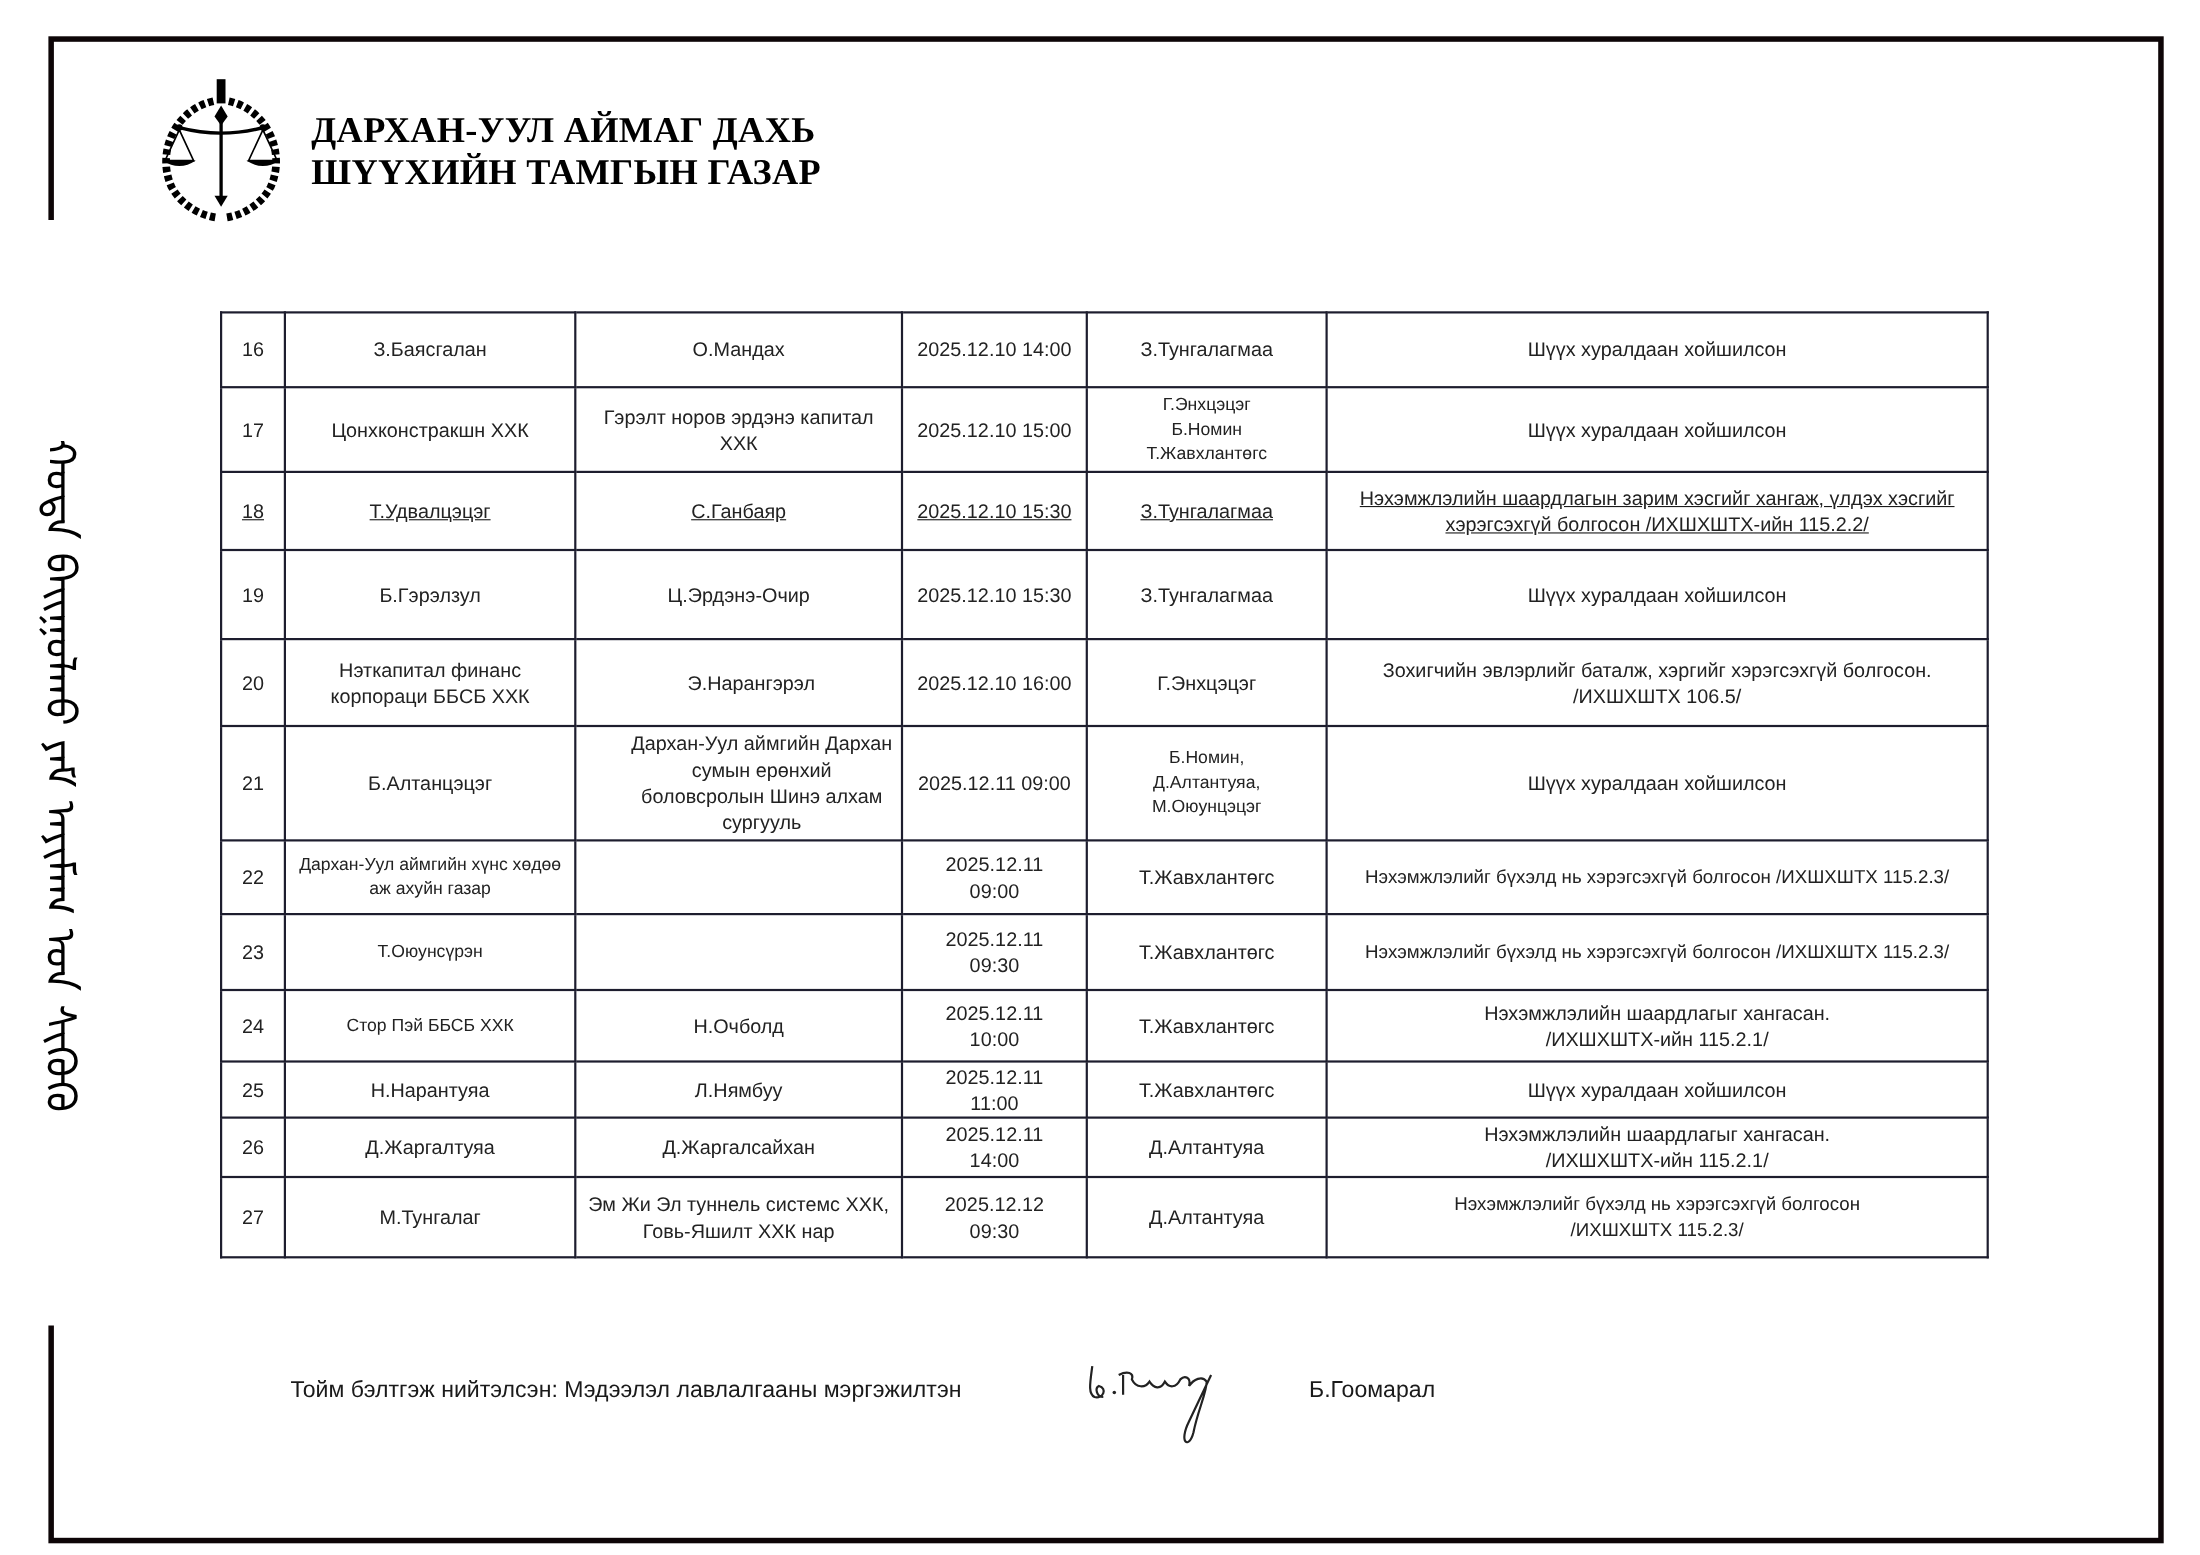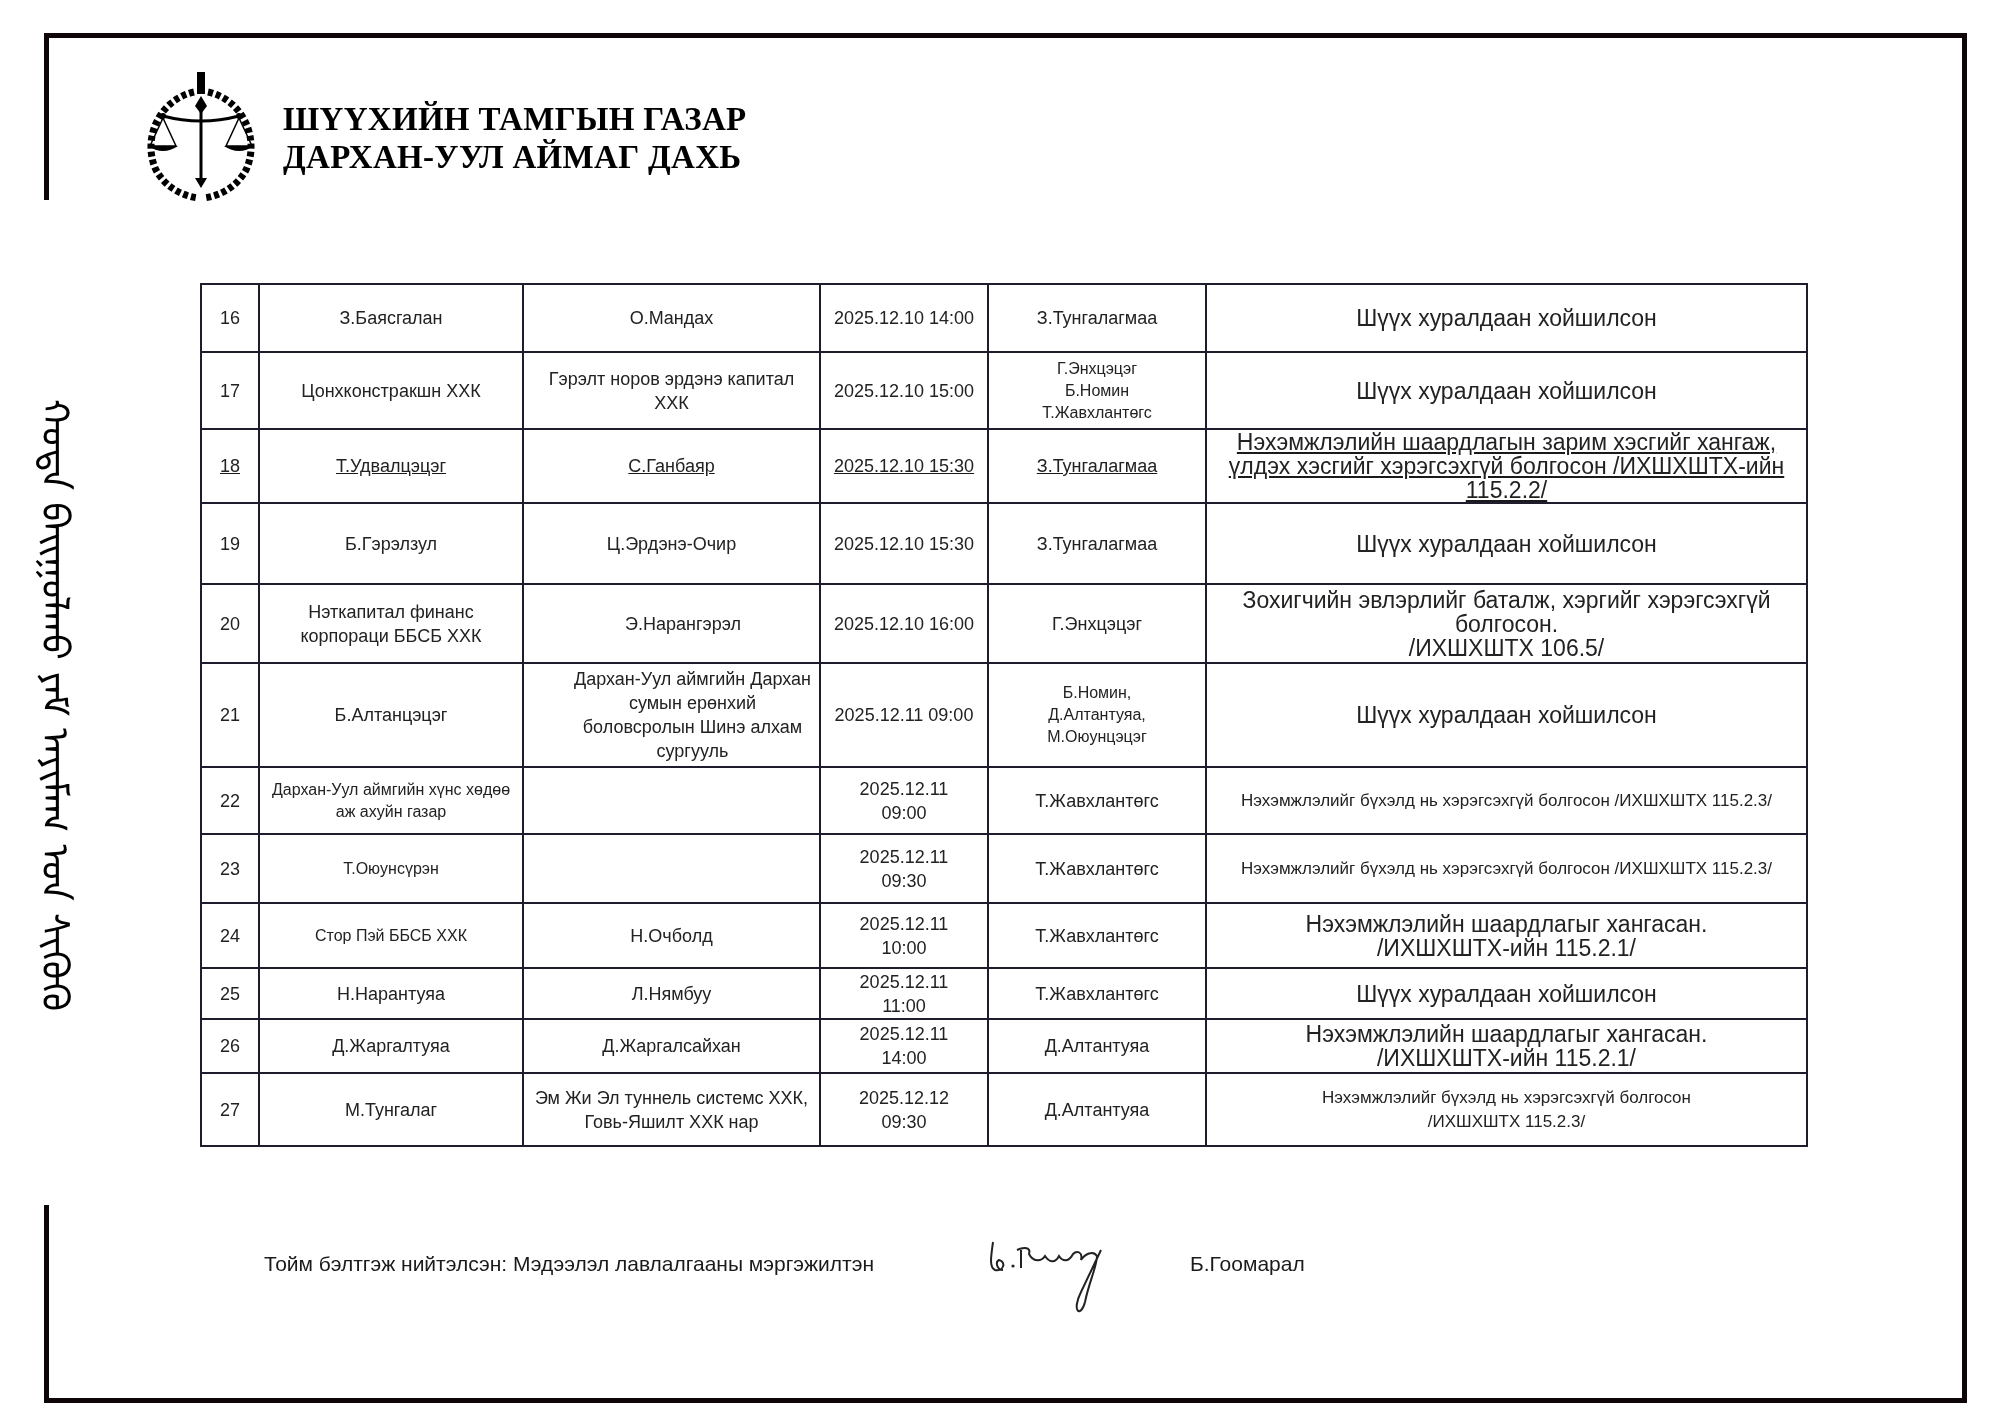--- a/index.html
+++ b/index.html
@@ -19,21 +19,21 @@
   .title { position: absolute; left: 283px; top: 100px; font-family: "Liberation Serif", serif;
            font-weight: bold; font-size: 33px; line-height: 38px; color: #000; letter-spacing: 0.3px; }
   .title div { white-space: nowrap; }
 
   table.cases { position: absolute; left: 200px; top: 283px; width: 1606px;
                 border-collapse: collapse; table-layout: fixed; }
   table.cases td { border: 2px solid #1d1d2e; text-align: center; vertical-align: middle;
                    font-size: 18px; line-height: 24px; padding: 0 6px; color: #222; }
   table.cases td.num { font-size: 18px; }
   table.cases td.small { font-size: 16px; line-height: 22px; }
-  table.cases td.notes { font-size: 23px; }
+  table.cases td.notes { font-size: 18px; }
   table.cases td.notes.small { font-size: 17px; line-height: 24px; }
 
   .footer { position: absolute; left: 264px; top: 1252px; font-size: 21px; color: #1a1a1a;
             white-space: nowrap; }
   .signature { position: absolute; left: 985px; top: 1232px; width: 150px; height: 90px; }
   .signer { position: absolute; left: 1190px; top: 1252px; font-size: 21px; color: #1a1a1a; }
 </style>
 </head>
 <body>
 
@@ -55,22 +55,22 @@
   <path d="M25 46 Q 63 56 101 46" fill="none" stroke="#000" stroke-width="3"></path>
   <circle cx="25" cy="46" r="3" fill="#000"></circle>
     <circle cx="101" cy="46" r="3" fill="#000"></circle>
   <path d="M25 48 L12 76 L38 76 Z M25 48" fill="none" stroke="#000" stroke-width="1.5"></path>
   <path d="M10 76 Q 25 86 40 76 Z" fill="#000"></path>
   <path d="M101 48 L88 76 L114 76 Z" fill="none" stroke="#000" stroke-width="1.5"></path>
   <path d="M86 76 Q 101 86 116 76 Z" fill="#000"></path>
 </svg>
 
 <div class="title">
+  <div>ДАРХАН-УУЛ АЙМАГ ДАХЬ</div>
   <div>ШҮҮХИЙН ТАМГЫН ГАЗАР</div>
-  <div>ДАРХАН-УУЛ АЙМАГ ДАХЬ</div>
 </div>
 
 <table class="cases">
   <colgroup>
     <col style="width:58px">
       <col style="width:264px">
       <col style="width:297px">
     <col style="width:168px">
       <col style="width:218px">
       <col style="width:601px">

